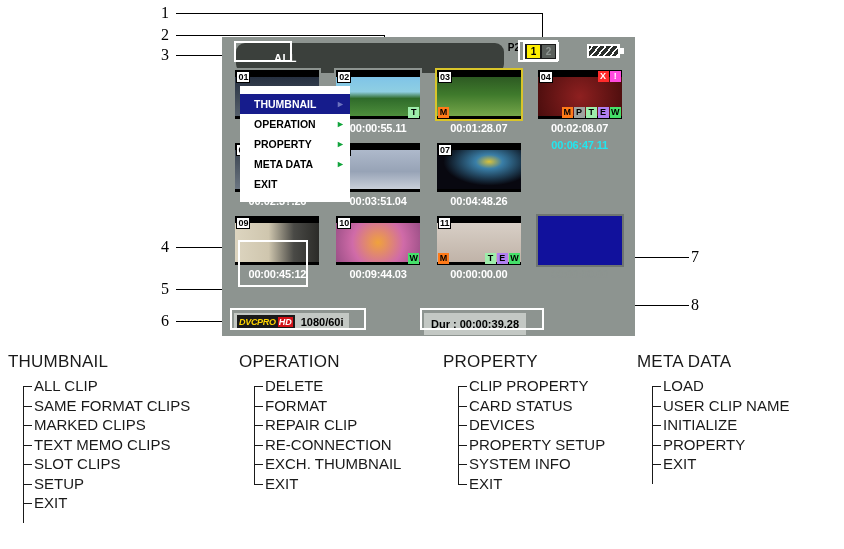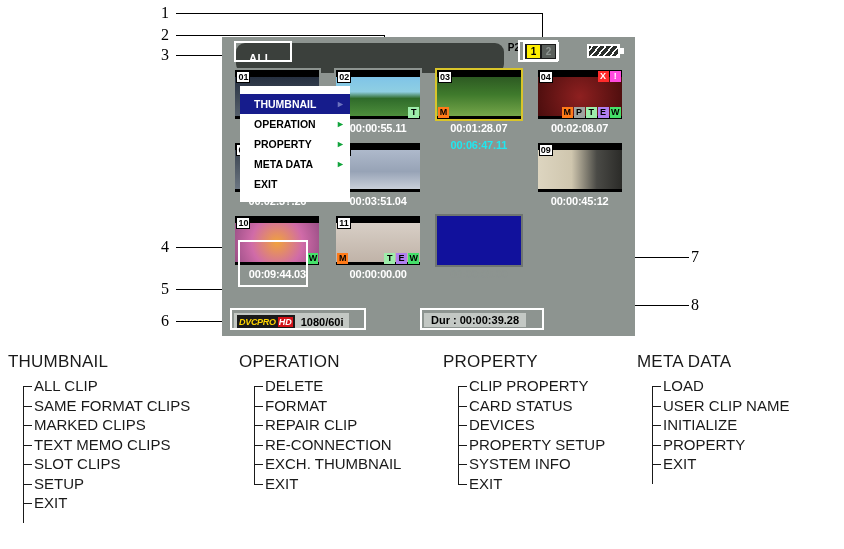--- a/index.html
+++ b/index.html
@@ -40,21 +40,21 @@
     position:absolute; left:0; top:0;
     width:100%; height:28px;
     background:#8d9490;
     display:flex; align-items:center;
   }
   .mode-pill{
     position:absolute; left:14px; top:6px;
     width:268px; height:30px;
     background:#3b403c;
     border-radius:9px;
-    display:flex; align-items:center;
+    display:flex; align-items:center;padding-left:25px;
   }
   .mode-pill span{
     color:#ffffff; font-size:11px; font-weight:bold;
     padding-left:13px; letter-spacing:.5px;
   }
   .p2box{
     position:absolute; right:76px; top:5px;
     display:flex; align-items:flex-start;
   }
   .p2label{
@@ -180,21 +180,21 @@
   .dvclogo{
     background:#1a1a1a;
     display:flex; align-items:center;
     height:13px; padding:0 2px; gap:2px;
   }
   .dvclogo .d1{ color:#ffd400; font-size:9px; font-weight:bold; font-style:italic; letter-spacing:-.3px;}
   .dvclogo .d2{ background:#d31218; color:#ffffff; font-size:9px; font-weight:bold; font-style:italic; padding:0 1px;}
   .fmtbox .fmt{ font-size:11px; font-weight:bold; color:#000; }
   .durbox{
     position:absolute; left:202px; top:5px;
-    height:14px; background:#c3c8c4;
+    height:22px; background:#c3c8c4;
     display:flex;align-items:center;
     padding:0 7px;
     font-size:11px; font-weight:bold; color:#000;
   }
 
   
   .hl{
     position:absolute;
     border:2px solid #ffffff;
     z-index:8;
@@ -372,20 +372,27 @@
     </div>
 
     <div class="cell">
       <div class="thumbwrap">
         <div class="img" style="background:linear-gradient(180deg,#aeb9cb 0%,#97a3b6 55%,#c8cfd9 100%);"></div>
         <div class="clipno">06</div>
       </div>
       <div class="tc">00:03:51.04</div>
     </div>
 
+    <div class="cell">
+      <div class="thumbwrap">
+        <div class="img" style="background:radial-gradient(ellipse at 62% 30%,#d9c23a 0%,#3a7fa8 18%,#080810 62%);"></div>
+        <div class="clipno">07</div>
+      </div>
+      <div class="tc">00:04:48.26</div>
+    </div>
 
     <div class="cell">
       <div class="tc cyan">00:06:47.11</div>
     </div>
 
     <div class="cell">
       <div class="thumbwrap">
         <div class="img" style="background:linear-gradient(90deg,#ddd5c0 0%,#cfc6ae 40%,#4a4a46 70%,#2b2b28 100%);"></div>
         <div class="clipno">09</div>
       </div>

